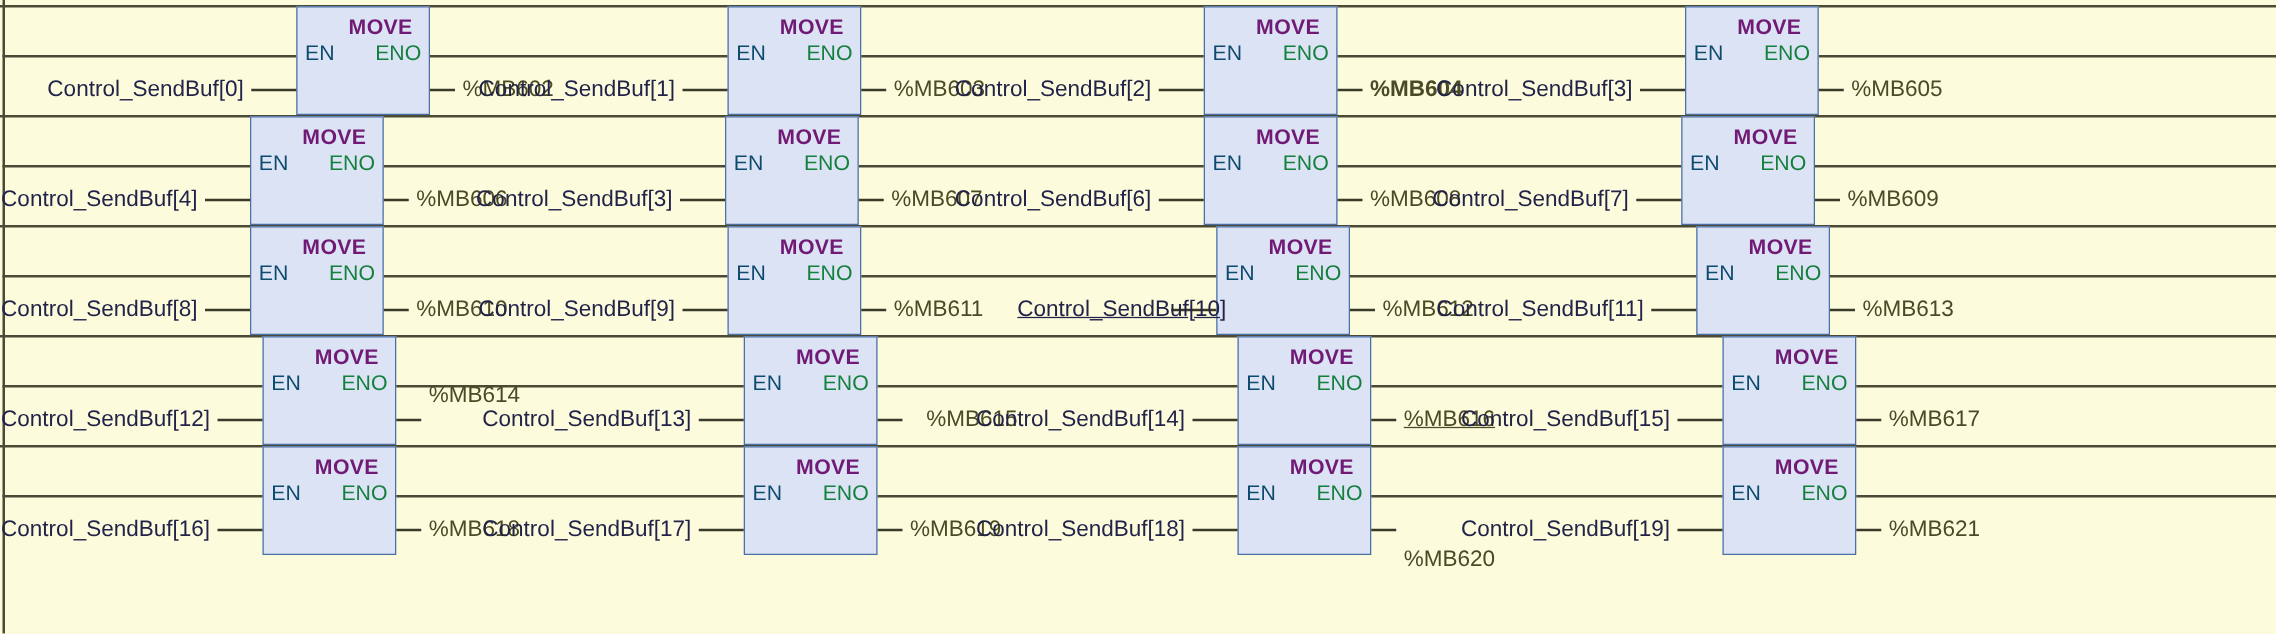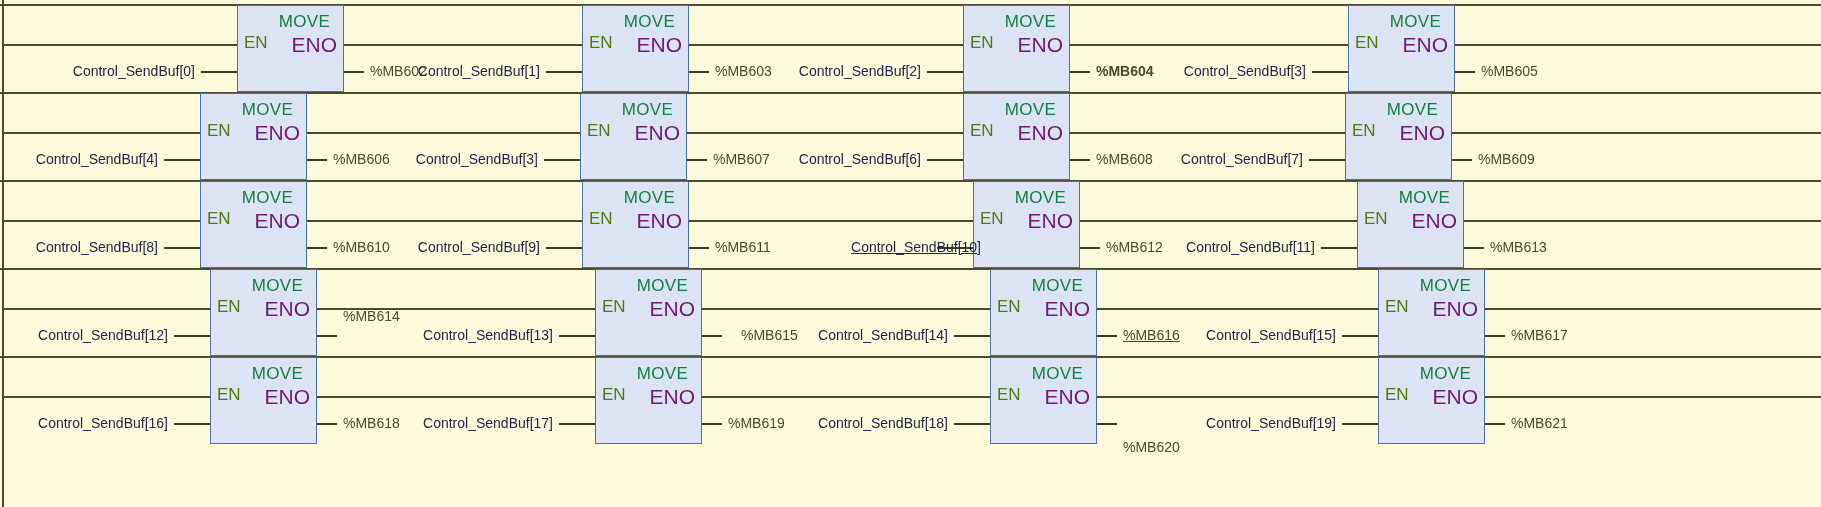--- a/index.html
+++ b/index.html
@@ -58,42 +58,42 @@
     background: #DCE3F5;
     border: 1.5px solid #4A6FA5;
   }
   .fb-title {
     position: absolute;
     left: 0;
     right: 0;
     top: 6px;
     text-align: center;
     font-size: 17px;
-    font-weight: normal;
-    color: #15803d;
+    font-weight: bold;
+    color: #701a75;
     letter-spacing: 0.3px;
     padding-left: 28px;
   }
   .fb-en {
     position: absolute;
     left: 6px;
     font-size: 17px;
-    color: #4d7c0f;
+    color: #0c4a6e;
   }
   .fb-eno {
     position: absolute;
     right: 6px;
-    font-size: 21px;
-    color: #701a75;
+    font-size: 17px;
+    color: #15803d;
   }
 
   
   .operand {
     position: absolute;
-    font-size: 14px;
+    font-size: 18px;
     color: #23234A;
     white-space: nowrap;
     transform: translateY(-50%);
   }
   .operand.in {
     text-align: right;
   }
   .operand.out {
     text-align: right;
     color: #4A4A25;

